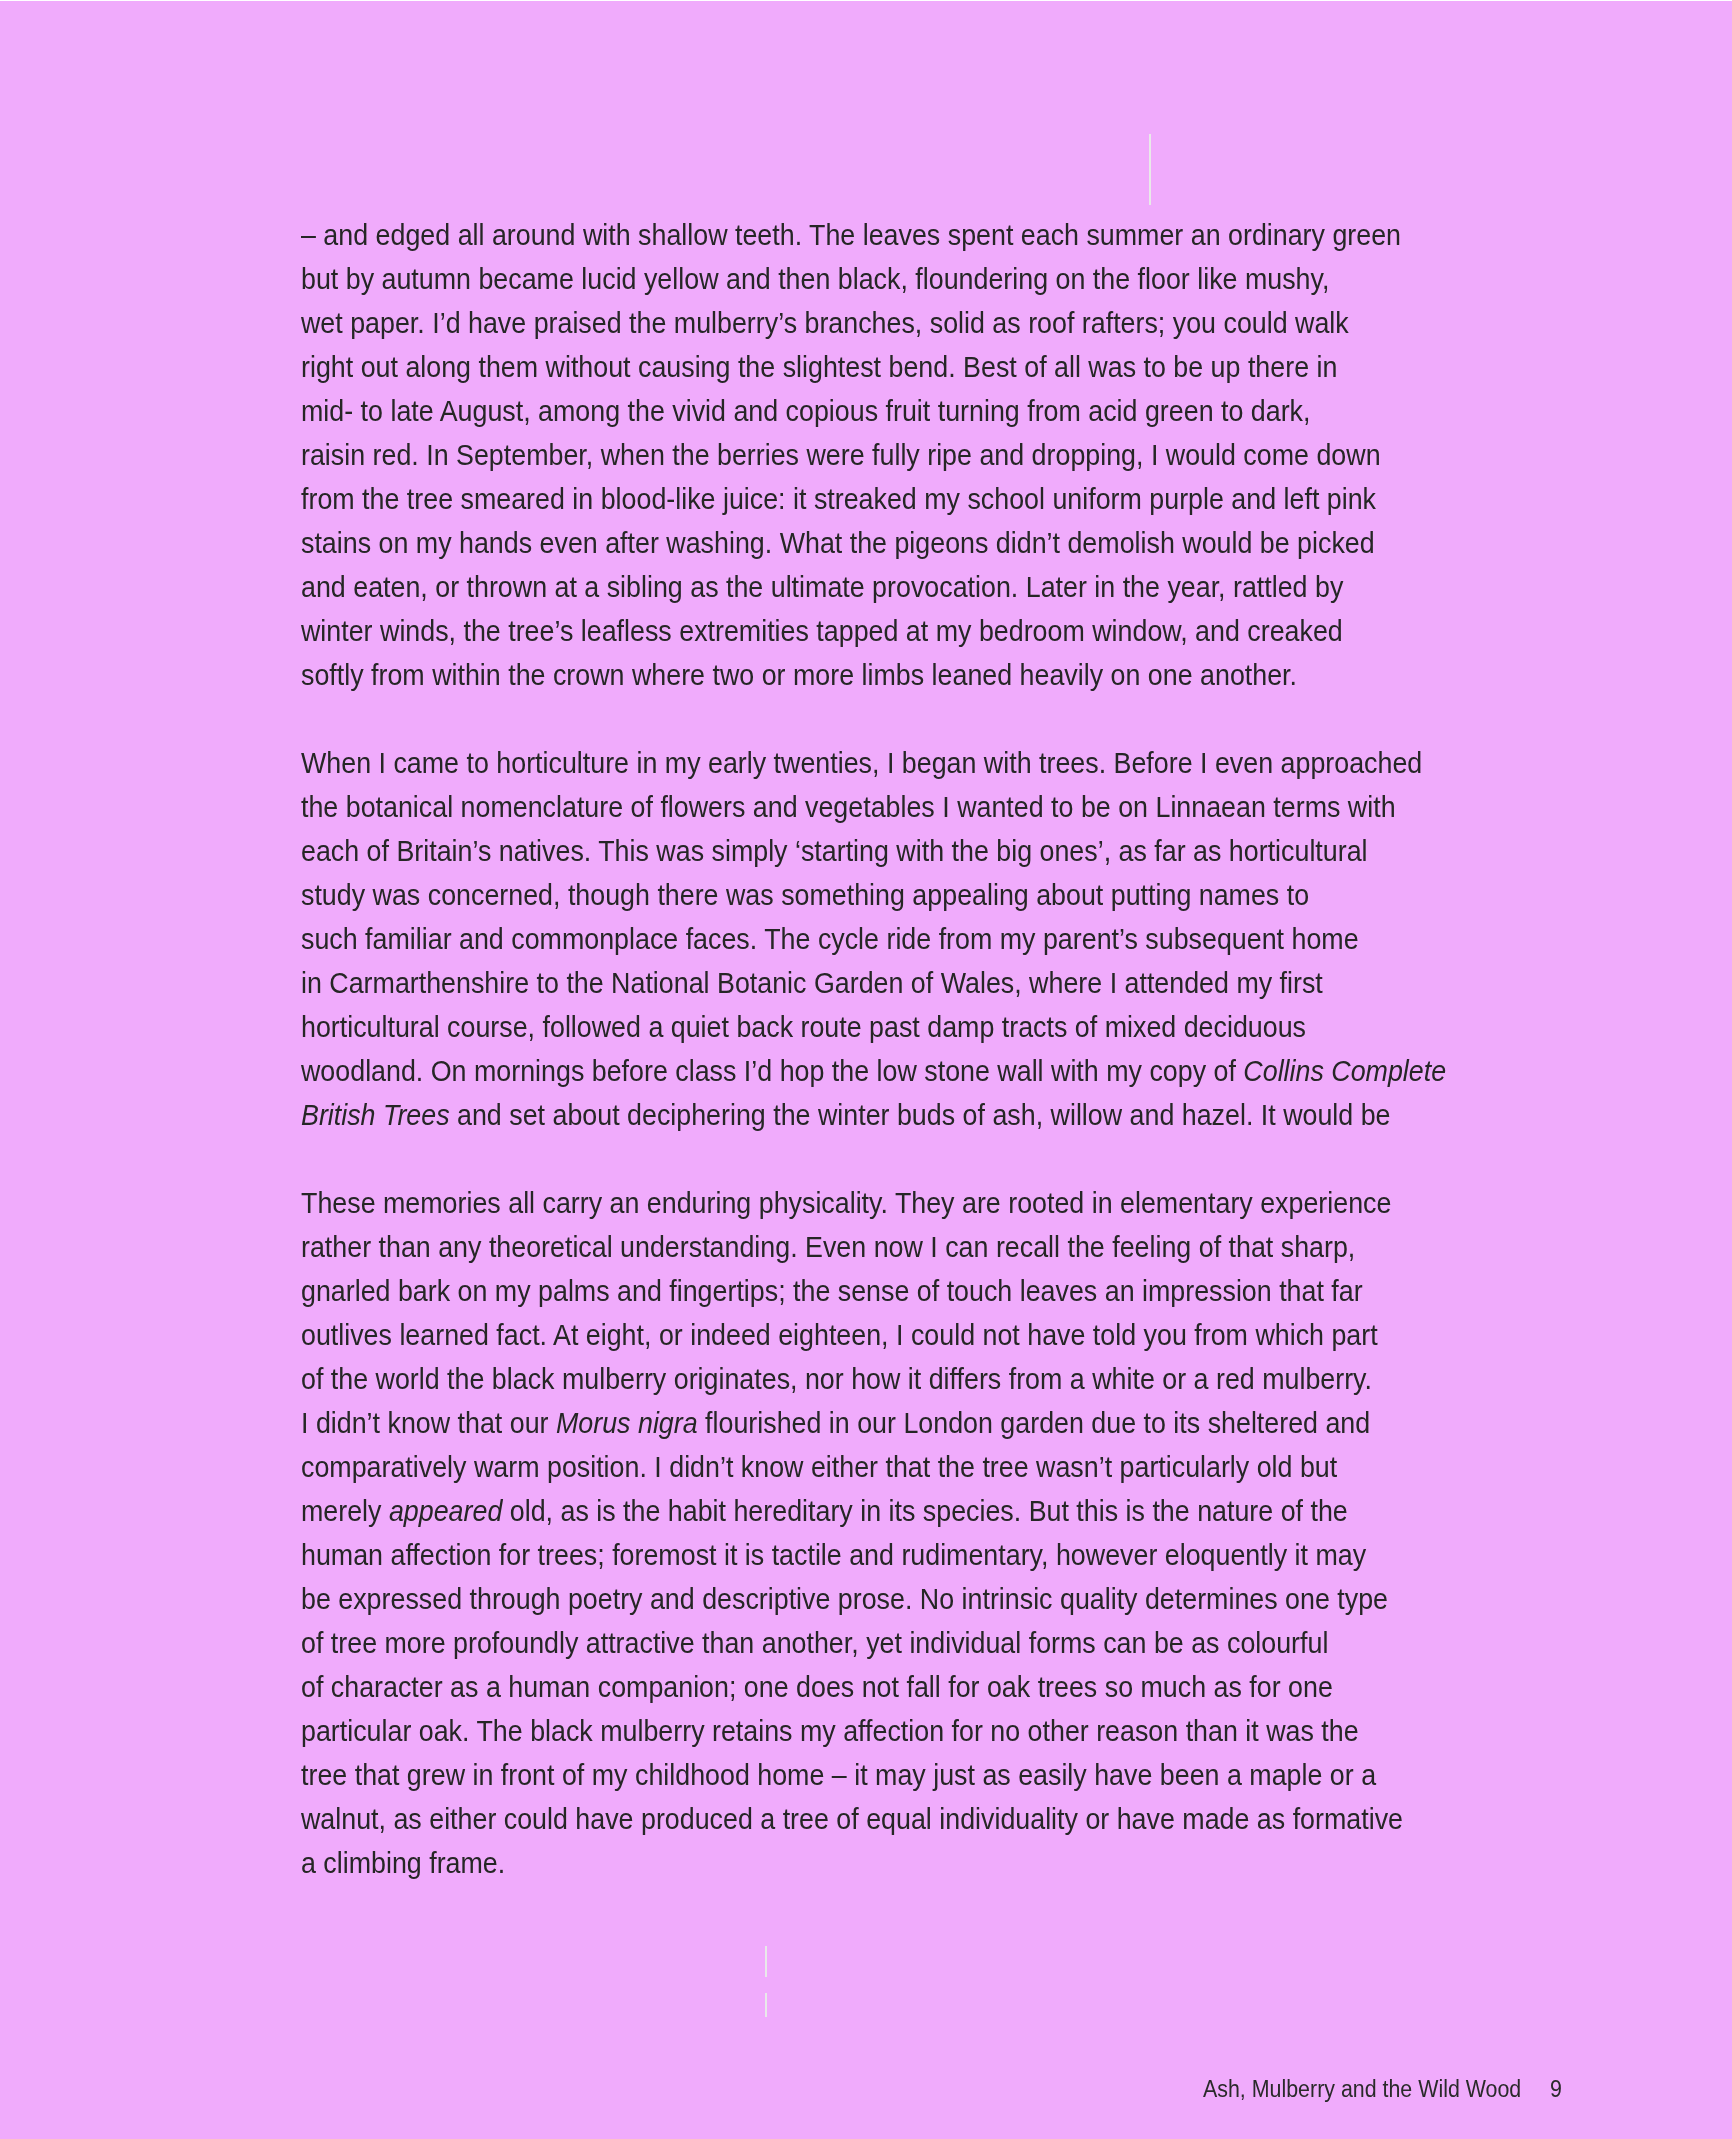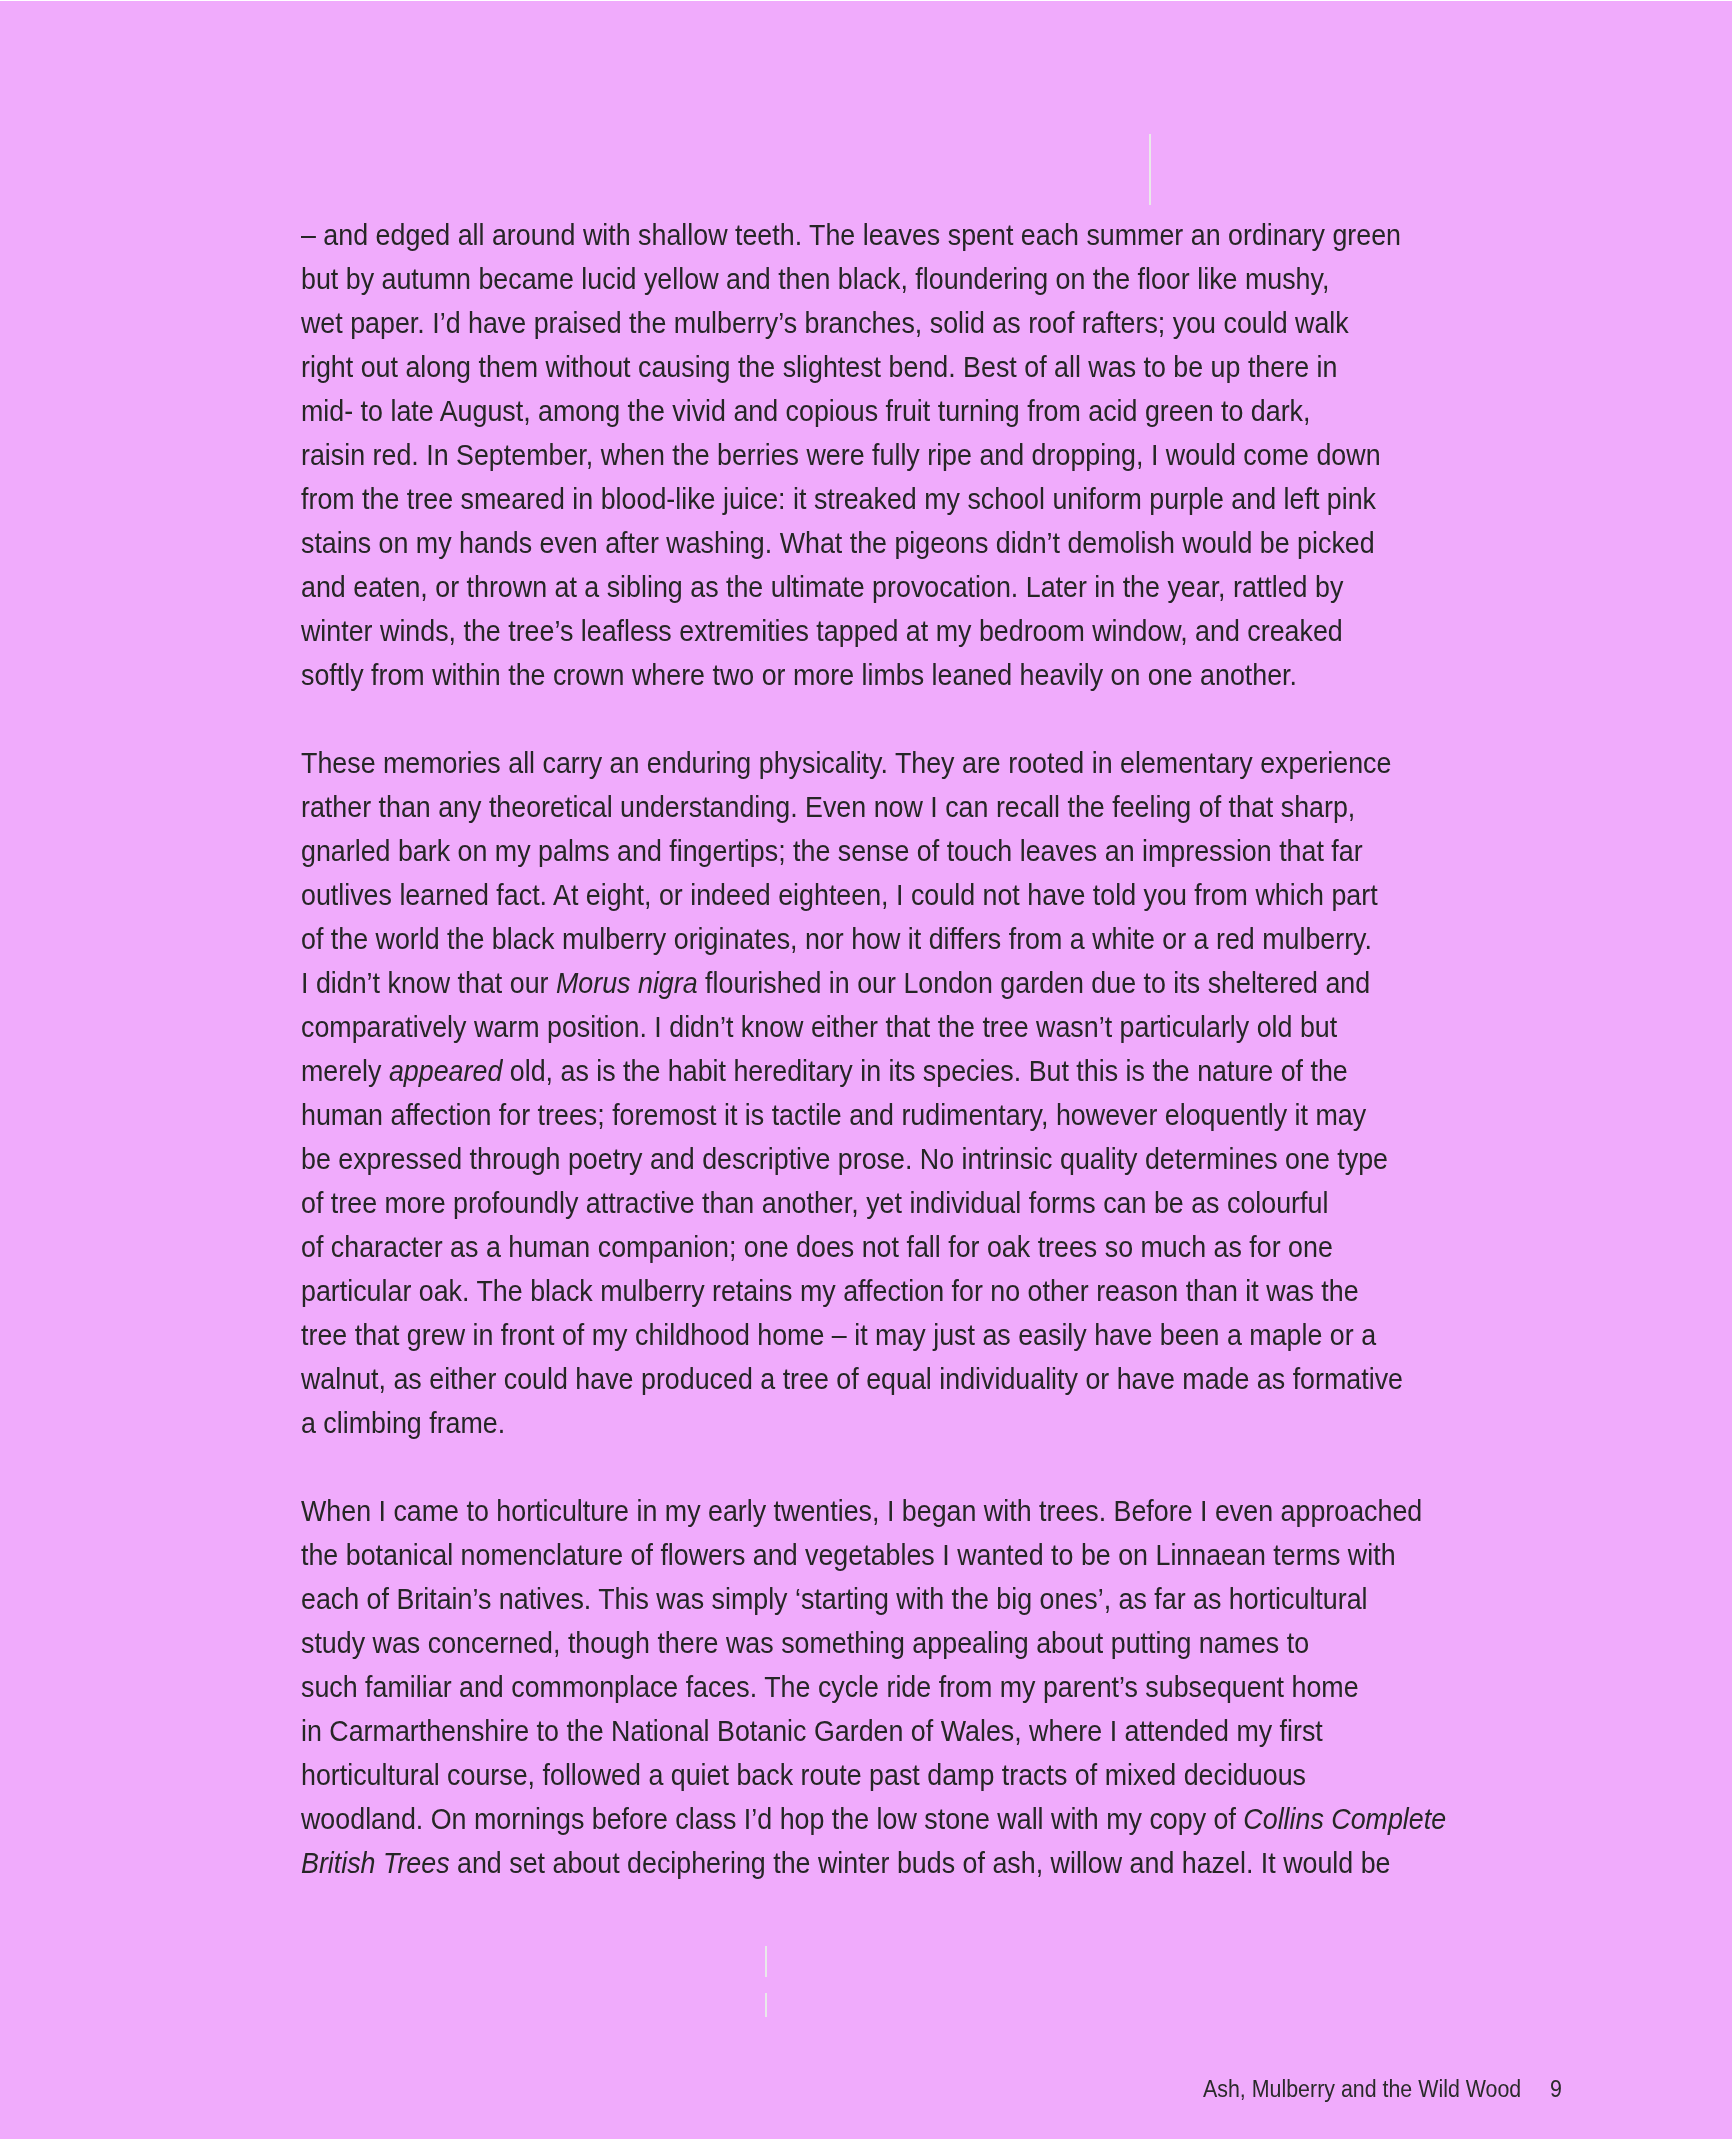--- a/index.html
+++ b/index.html
@@ -40,48 +40,48 @@
         <span class="line">right out along them without causing the slightest bend. Best of all was to be up there in</span>
         <span class="line">mid- to late August, among the vivid and copious fruit turning from acid green to dark,</span>
         <span class="line">raisin red. In September, when the berries were fully ripe and dropping, I would come down</span>
         <span class="line">from the tree smeared in blood-like juice: it streaked my school uniform purple and left pink</span>
         <span class="line">stains on my hands even after washing. What the pigeons didn’t demolish would be picked</span>
         <span class="line">and eaten, or thrown at a sibling as the ultimate provocation. Later in the year, rattled by</span>
         <span class="line">winter winds, the tree’s leafless extremities tapped at my bedroom window, and creaked</span>
         <span class="line">softly from within the crown where two or more limbs leaned heavily on one another.</span>
       </div>
       <div class="para">
+        <span class="line">When I came to horticulture in my early twenties, I began with trees. Before I even approached</span>
+        <span class="line">the botanical nomenclature of flowers and vegetables I wanted to be on Linnaean terms with</span>
+        <span class="line">each of Britain’s natives. This was simply ‘starting with the big ones’, as far as horticultural</span>
+        <span class="line">study was concerned, though there was something appealing about putting names to</span>
+        <span class="line">such familiar and commonplace faces. The cycle ride from my parent’s subsequent home</span>
+        <span class="line">in Carmarthenshire to the National Botanic Garden of Wales, where I attended my first</span>
+        <span class="line">horticultural course, followed a quiet back route past damp tracts of mixed deciduous</span>
+        <span class="line"><span>woodland. On mornings before class I’d hop the low stone wall with my copy of </span><em>Collins Complete</em><span></span></span>
+        <span class="line"><span></span><em>British Trees</em><span> and set about deciphering the winter buds of ash, willow and hazel. It would be</span></span>
+      </div>
+      <div class="para">
         <span class="line">These memories all carry an enduring physicality. They are rooted in elementary experience</span>
         <span class="line">rather than any theoretical understanding. Even now I can recall the feeling of that sharp,</span>
         <span class="line">gnarled bark on my palms and fingertips; the sense of touch leaves an impression that far</span>
         <span class="line">outlives learned fact. At eight, or indeed eighteen, I could not have told you from which part</span>
         <span class="line">of the world the black mulberry originates, nor how it differs from a white or a red mulberry.</span>
         <span class="line"><span>I didn’t know that our </span><em>Morus nigra</em><span> flourished in our London garden due to its sheltered and</span></span>
         <span class="line">comparatively warm position. I didn’t know either that the tree wasn’t particularly old but</span>
         <span class="line"><span>merely </span><em>appeared</em><span> old, as is the habit hereditary in its species. But this is the nature of the</span></span>
         <span class="line">human affection for trees; foremost it is tactile and rudimentary, however eloquently it may</span>
         <span class="line">be expressed through poetry and descriptive prose. No intrinsic quality determines one type</span>
         <span class="line">of tree more profoundly attractive than another, yet individual forms can be as colourful</span>
         <span class="line">of character as a human companion; one does not fall for oak trees so much as for one</span>
         <span class="line">particular oak. The black mulberry retains my affection for no other reason than it was the</span>
         <span class="line">tree that grew in front of my childhood home – it may just as easily have been a maple or a</span>
         <span class="line">walnut, as either could have produced a tree of equal individuality or have made as formative</span>
         <span class="line">a climbing frame.</span>
       </div>
-      <div class="para">
-        <span class="line">When I came to horticulture in my early twenties, I began with trees. Before I even approached</span>
-        <span class="line">the botanical nomenclature of flowers and vegetables I wanted to be on Linnaean terms with</span>
-        <span class="line">each of Britain’s natives. This was simply ‘starting with the big ones’, as far as horticultural</span>
-        <span class="line">study was concerned, though there was something appealing about putting names to</span>
-        <span class="line">such familiar and commonplace faces. The cycle ride from my parent’s subsequent home</span>
-        <span class="line">in Carmarthenshire to the National Botanic Garden of Wales, where I attended my first</span>
-        <span class="line">horticultural course, followed a quiet back route past damp tracts of mixed deciduous</span>
-        <span class="line"><span>woodland. On mornings before class I’d hop the low stone wall with my copy of </span><em>Collins Complete</em><span></span></span>
-        <span class="line"><span></span><em>British Trees</em><span> and set about deciphering the winter buds of ash, willow and hazel. It would be</span></span>
-      </div>
     </div>
 
   <div class="footer">
     <span class="running-title">Ash, Mulberry and the Wild Wood</span>
     <span class="page-number">9</span>
   </div>
 </div>
 
 
 </body></html>

